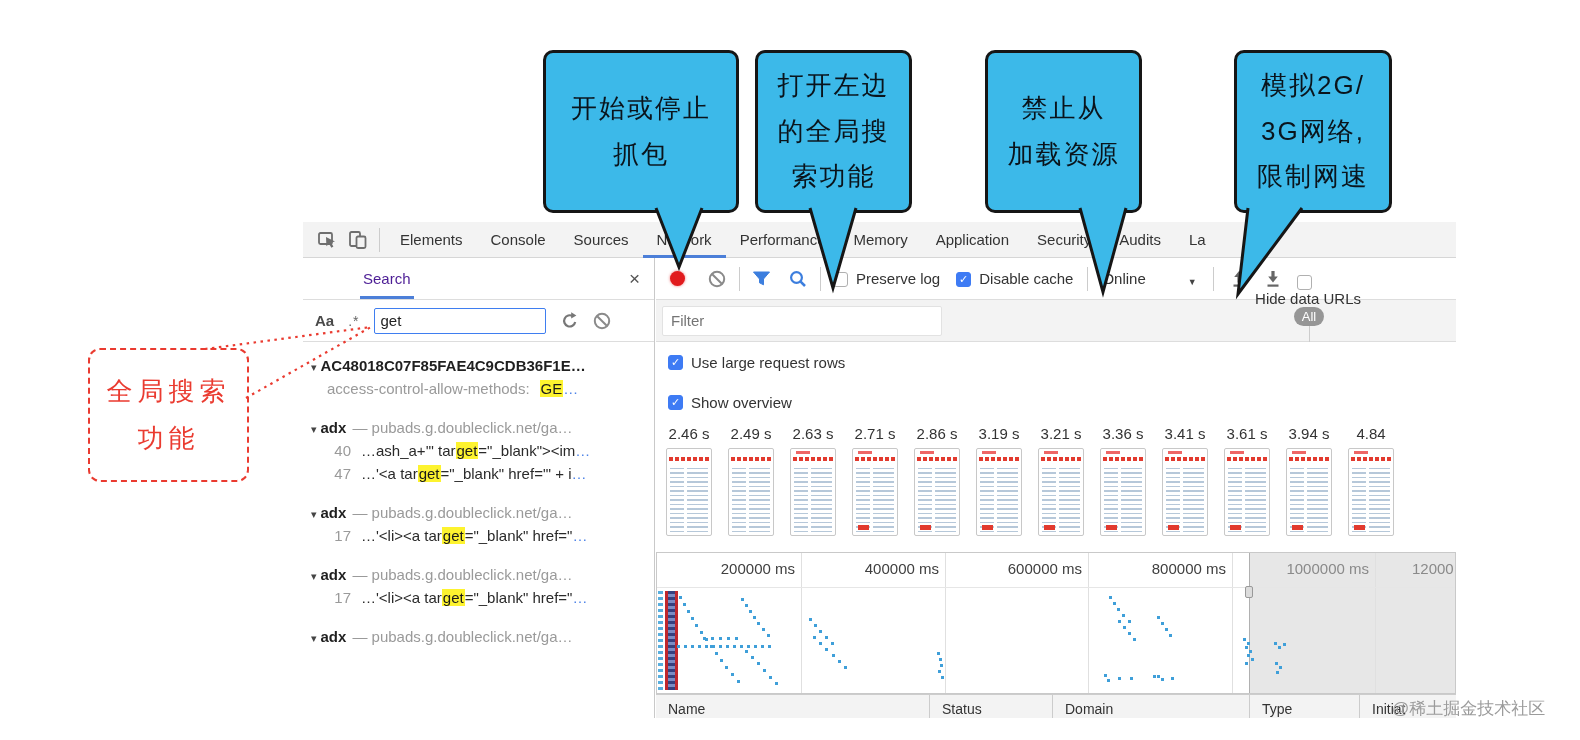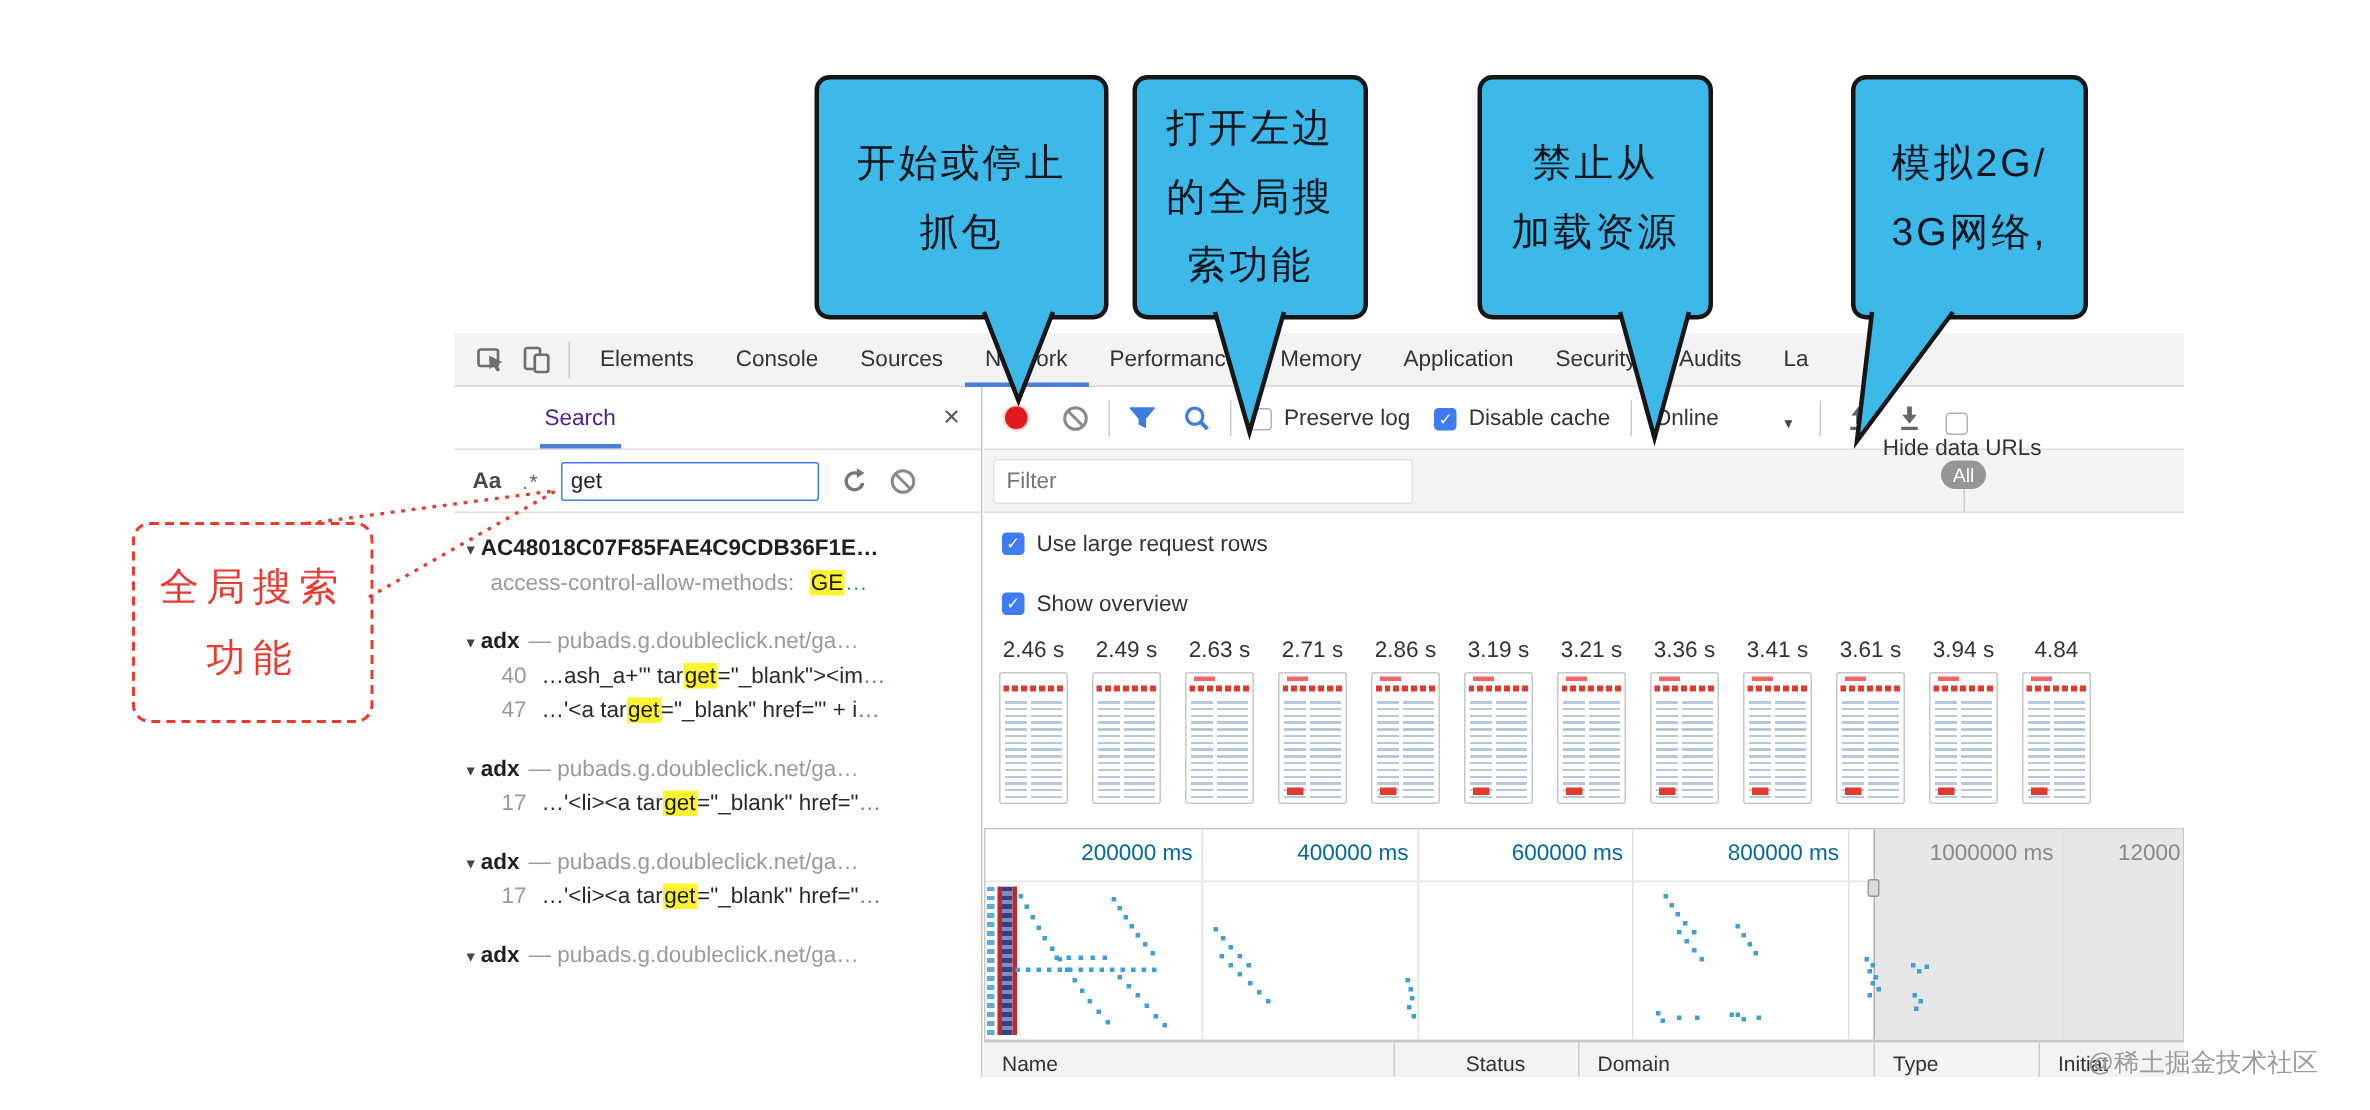--- a/index.html
+++ b/index.html
@@ -89,21 +89,21 @@
     background:
       linear-gradient(90deg,transparent 0 38%,#fff 38% 46%,transparent 46%),
       repeating-linear-gradient(0deg,rgba(110,145,180,.5) 0 1.5px,transparent 1.5px 4.5px);}
   .thumb.rt::before{content:"";position:absolute;top:2px;left:5px;width:14px;height:3px;background:#e66;}
   .thumb.rb::after{content:"";position:absolute;bottom:5px;left:5px;width:11px;height:5px;background:#e23a2e;z-index:2;}
   
   .overview{position:absolute;left:353px;top:330px;right:0;height:142px;border:1px solid #c9c9c9;box-sizing:border-box;background:#fff;}
   .ov-gray{position:absolute;left:592px;top:0;right:0;bottom:0;background:#e7e7e7;border-left:1px solid #b0b0b0;}
   .ov-grid{position:absolute;top:0;bottom:0;width:1px;background:#e0e0e0;}
   .ov-ruler{position:absolute;left:0;right:0;top:0;height:34px;border-bottom:1px solid #e6e6e6;}
-  .ov-tick{position:absolute;top:7px;font-size:15px;color:#0369a1;width:90px;text-align:right;white-space:nowrap;}
+  .ov-tick{position:absolute;top:7px;font-size:15px;color:#404040;width:90px;text-align:right;white-space:nowrap;}
   .ov-tick.gray{color:#8a8a8a;}
   .ov-scatter{position:absolute;left:0;right:0;top:35px;bottom:0;}
   .strip{position:absolute;left:1px;top:3px;bottom:3px;width:5px;
     background:repeating-linear-gradient(0deg,#58aede 0 3px,transparent 3px 6px);}
   .redbar{position:absolute;left:8px;top:3px;bottom:3px;width:13px;box-sizing:border-box;
     border-left:3px solid #c0272d;border-right:3px solid #c0272d;
     background:repeating-linear-gradient(0deg,#36407f 0 3px,#7b8cc4 3px 6px);}
   .handle{position:absolute;left:588px;top:-2px;width:8px;height:12px;background:#dcdcdc;border:1px solid #999;border-radius:2px;box-sizing:border-box;}
   .dot{position:absolute;width:3px;height:3px;background:#3f9fd9;}
   
@@ -125,20 +125,21 @@
     <div>的全局搜</div>
     <div>索功能</div>
   </div>
 <div class="callout b3">
     <div>禁止从</div>
     <div>加载资源</div>
   </div>
 <div class="callout b4">
     <div>模拟2G/</div>
     <div>3G网络,</div>
+    <div>限制网速</div>
   </div>
 
 <svg id="tails">
   <path d="M656,208 L679,267 L702,208" fill="#3cb9e9" stroke="#161616" stroke-width="3"></path>
   <path d="M810,208 L833,288 L856,208" fill="#3cb9e9" stroke="#161616" stroke-width="3"></path>
   <path d="M1080,208 L1103,292 L1126,208" fill="#3cb9e9" stroke="#161616" stroke-width="3"></path>
   <path d="M1248,208 L1238,294 L1302,208" fill="#3cb9e9" stroke="#161616" stroke-width="3"></path>
 </svg>
 
 <div class="sidenote">
@@ -546,20 +547,20 @@
         <div class="dot" style="left: 621px; top: 58px;"></div>
         <div class="dot" style="left: 626px; top: 55px;"></div>
         <div class="dot" style="left: 618px; top: 74px;"></div>
         <div class="dot" style="left: 622px; top: 78px;"></div>
         <div class="dot" style="left: 619px; top: 83px;"></div>
       </div>
   </div>
 
   <div class="table-head" id="thead">
       <div class="th" style="width: 274px;">Name</div>
-      <div class="th" style="width: 123px; text-align: center;">Status</div>
+      <div class="th" style="width: 123px;">Status</div>
       <div class="th" style="width: 197px;">Domain</div>
       <div class="th" style="width: 110px;">Type</div>
       <div class="th">Initiat</div>
     </div>
 </div>
 
 <div class="watermark">@稀土掘金技术社区</div>
 
 </body></html>

